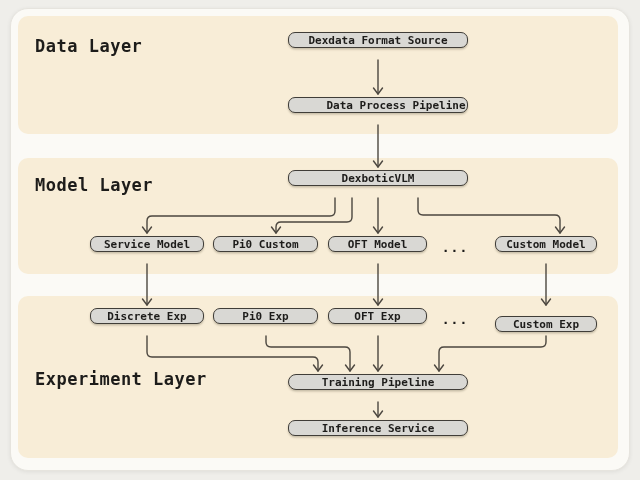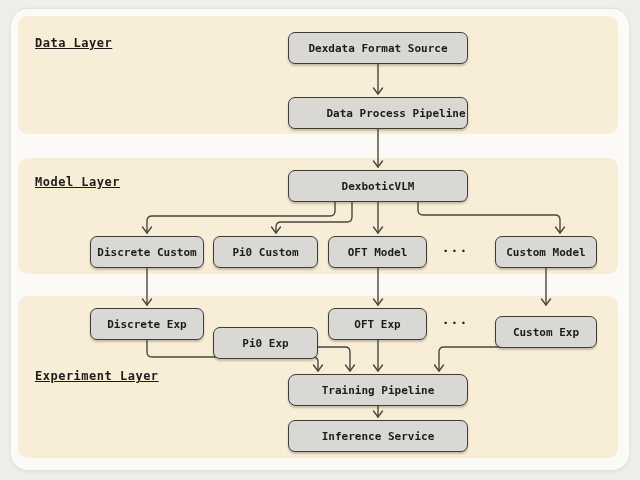--- a/index.html
+++ b/index.html
@@ -35,31 +35,30 @@
     left: 18px; width: 600px;
     background: var(--panel-bg);
     border-radius: 10px;
   }
   .panel-data       { top: 16px;  height: 118px; }
   .panel-model      { top: 158px; height: 116px; }
   .panel-experiment { top: 296px; height: 162px; }
 
   .layer-label {
     position: absolute;
-    font-size: 12px;
+    font-size: 17px;
     font-weight: bold;
     color: var(--text);
     letter-spacing: 0.5px;
     white-space: nowrap;
-    text-decoration: underline;
   }
 
   .node {
     position: absolute;
-    height: 32px;
+    height: 16px;
     background: var(--node-bg);
     border: 1.5px solid var(--node-border);
     border-radius: 7px;
     display: flex;
     align-items: center;
     justify-content: center;
     font-size: 11px;
     font-weight: bold;
     color: var(--text);
     box-shadow: 0 1.5px 2px rgba(70,60,40,0.28);
@@ -79,21 +78,21 @@
 
   
   .n-dexdata   { left: 288px; top: 32px;  width: 180px; }
   .n-dpp       { left: 288px; top: 97px;  width: 180px; padding-left: 36px; }
   .n-vlm       { left: 288px; top: 170px; width: 180px; }
   .n-dmodel    { left: 90px;  top: 236px; width: 114px; }
   .n-pi0model  { left: 213px; top: 236px; width: 105px; }
   .n-oftmodel  { left: 328px; top: 236px; width: 99px;  }
   .n-cmodel    { left: 495px; top: 236px; width: 102px; }
   .n-dexp      { left: 90px;  top: 308px; width: 114px; }
-  .n-pi0exp    { left: 213px; top: 308px; width: 105px; margin-top: 19px; }
+  .n-pi0exp    { left: 213px; top: 308px; width: 105px; }
   .n-oftexp    { left: 328px; top: 308px; width: 99px;  }
   .n-cexp      { left: 495px; top: 316px; width: 102px; }
   .n-tp        { left: 288px; top: 374px; width: 180px; border-radius: 8px; }
   .n-inf       { left: 288px; top: 420px; width: 180px; }
 
   .dots-model { left: 435px; top: 240px; }
   .dots-exp   { left: 435px; top: 312px; }
 
   .l-data       { left: 35px; top: 36px;  }
   .l-model      { left: 35px; top: 175px; }
@@ -197,21 +196,21 @@
     <g>
       <path d="M378 402 V417"></path>
         <path d="M373.5 411 L378 417 L382.5 411"></path>
     </g>
   </svg>
 
   <div class="node n-dexdata">Dexdata Format Source</div>
   <div class="node n-dpp">Data Process Pipeline</div>
   <div class="node n-vlm">DexboticVLM</div>
 
-  <div class="node n-dmodel">Discrete Custom</div>
+  <div class="node n-dmodel">Service Model</div>
   <div class="node n-pi0model">Pi0 Custom</div>
   <div class="node n-oftmodel">OFT Model</div>
   <div class="dots dots-model">...</div>
   <div class="node n-cmodel">Custom Model</div>
 
   <div class="node n-dexp">Discrete Exp</div>
   <div class="node n-pi0exp">Pi0 Exp</div>
   <div class="node n-oftexp">OFT Exp</div>
   <div class="dots dots-exp">...</div>
   <div class="node n-cexp">Custom Exp</div>

